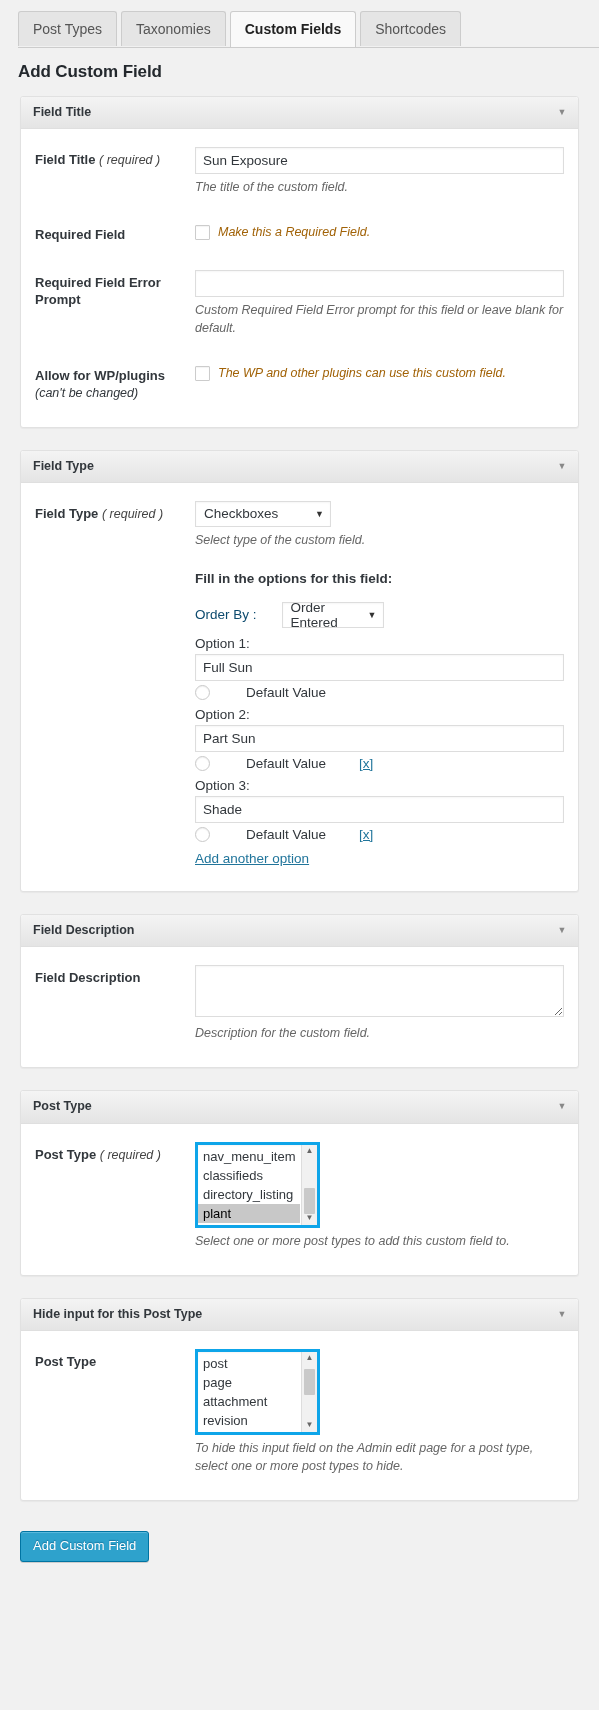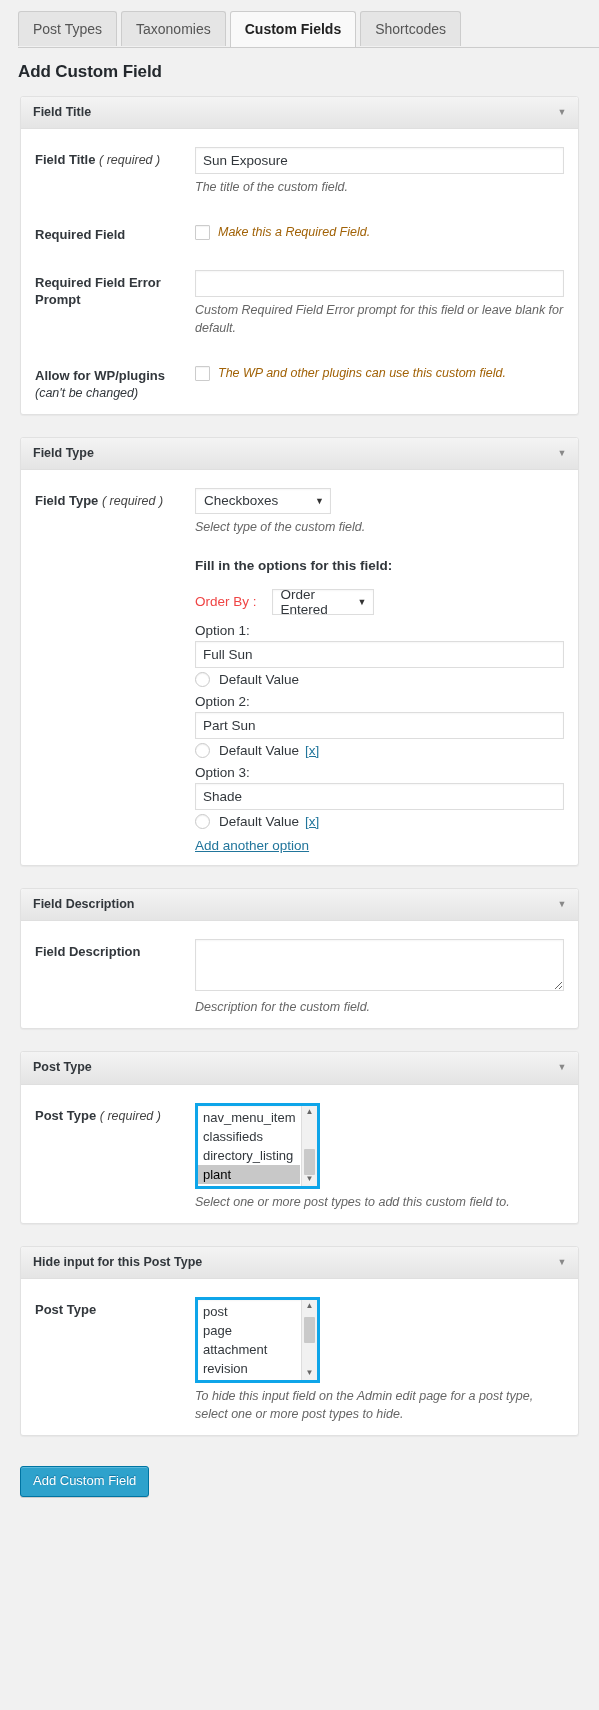--- a/index.html
+++ b/index.html
@@ -92,21 +92,21 @@
     position: absolute;
     right: 8px; top: 7px;
     width: 16px; height: 16px;
     color: #888;
     font-size: 9px;
     text-align: center;
     line-height: 16px;
     cursor: pointer;
   }
   .panel-body {
-    padding: 18px 14px 12px 14px;
+    padding: 18px 14px 25px 14px;
   }
 
   
   .row {
     display: flex;
     align-items: flex-start;
     margin-bottom: 26px;
   }
   .row:last-child { margin-bottom: 0; }
   .row-label {
@@ -205,33 +205,34 @@
     color: #32373c;
     margin: 22px 0 16px 0;
   }
   .orderby-line {
     display: flex;
     align-items: center;
     margin-bottom: 8px;
   }
   .orderby-label {
     font-size: 13.5px;
-    color: #ef4444;
-    margin-right: 15px;
+    color: #0c4a6e;
+    margin-right: 25px;
   }
   .opt-label {
     font-size: 13.5px;
     color: #32373c;
     margin-bottom: 3px;
   }
   .opt-input { margin-bottom: 4px; }
   .dv-line {
     display: flex;
     align-items: flex-start;
     margin-bottom: 7px;
+    gap: 27px;
   }
   .radio {
     width: 15px; height: 15px;
     border: 1px solid #c9c9c9;
     border-radius: 50%;
     background: #fff;
     flex: 0 0 15px;
     box-shadow: inset 0 1px 1px rgba(0,0,0,.06);
     cursor: pointer;
   }

